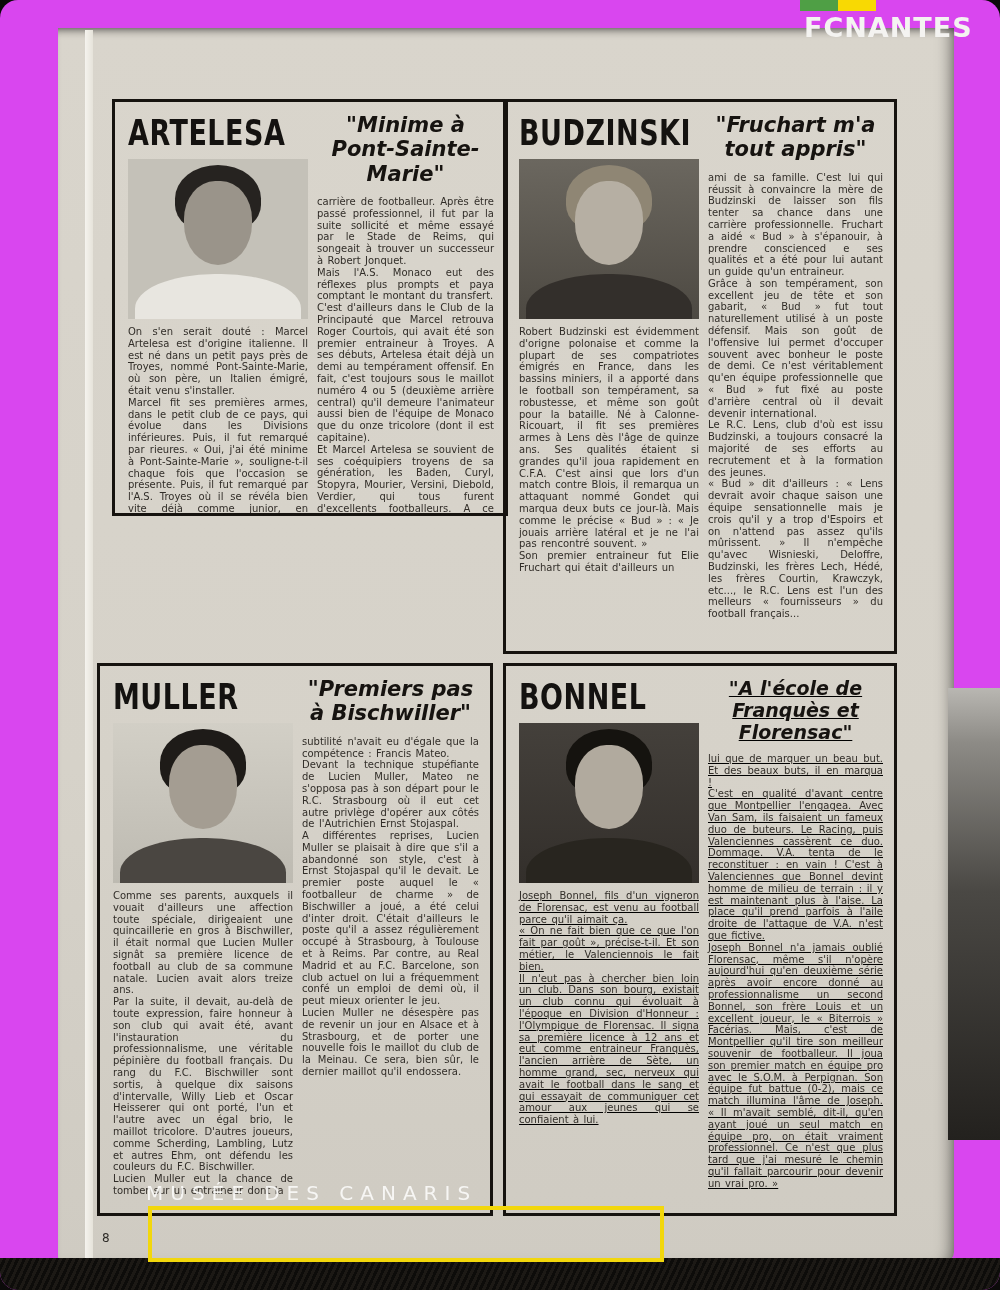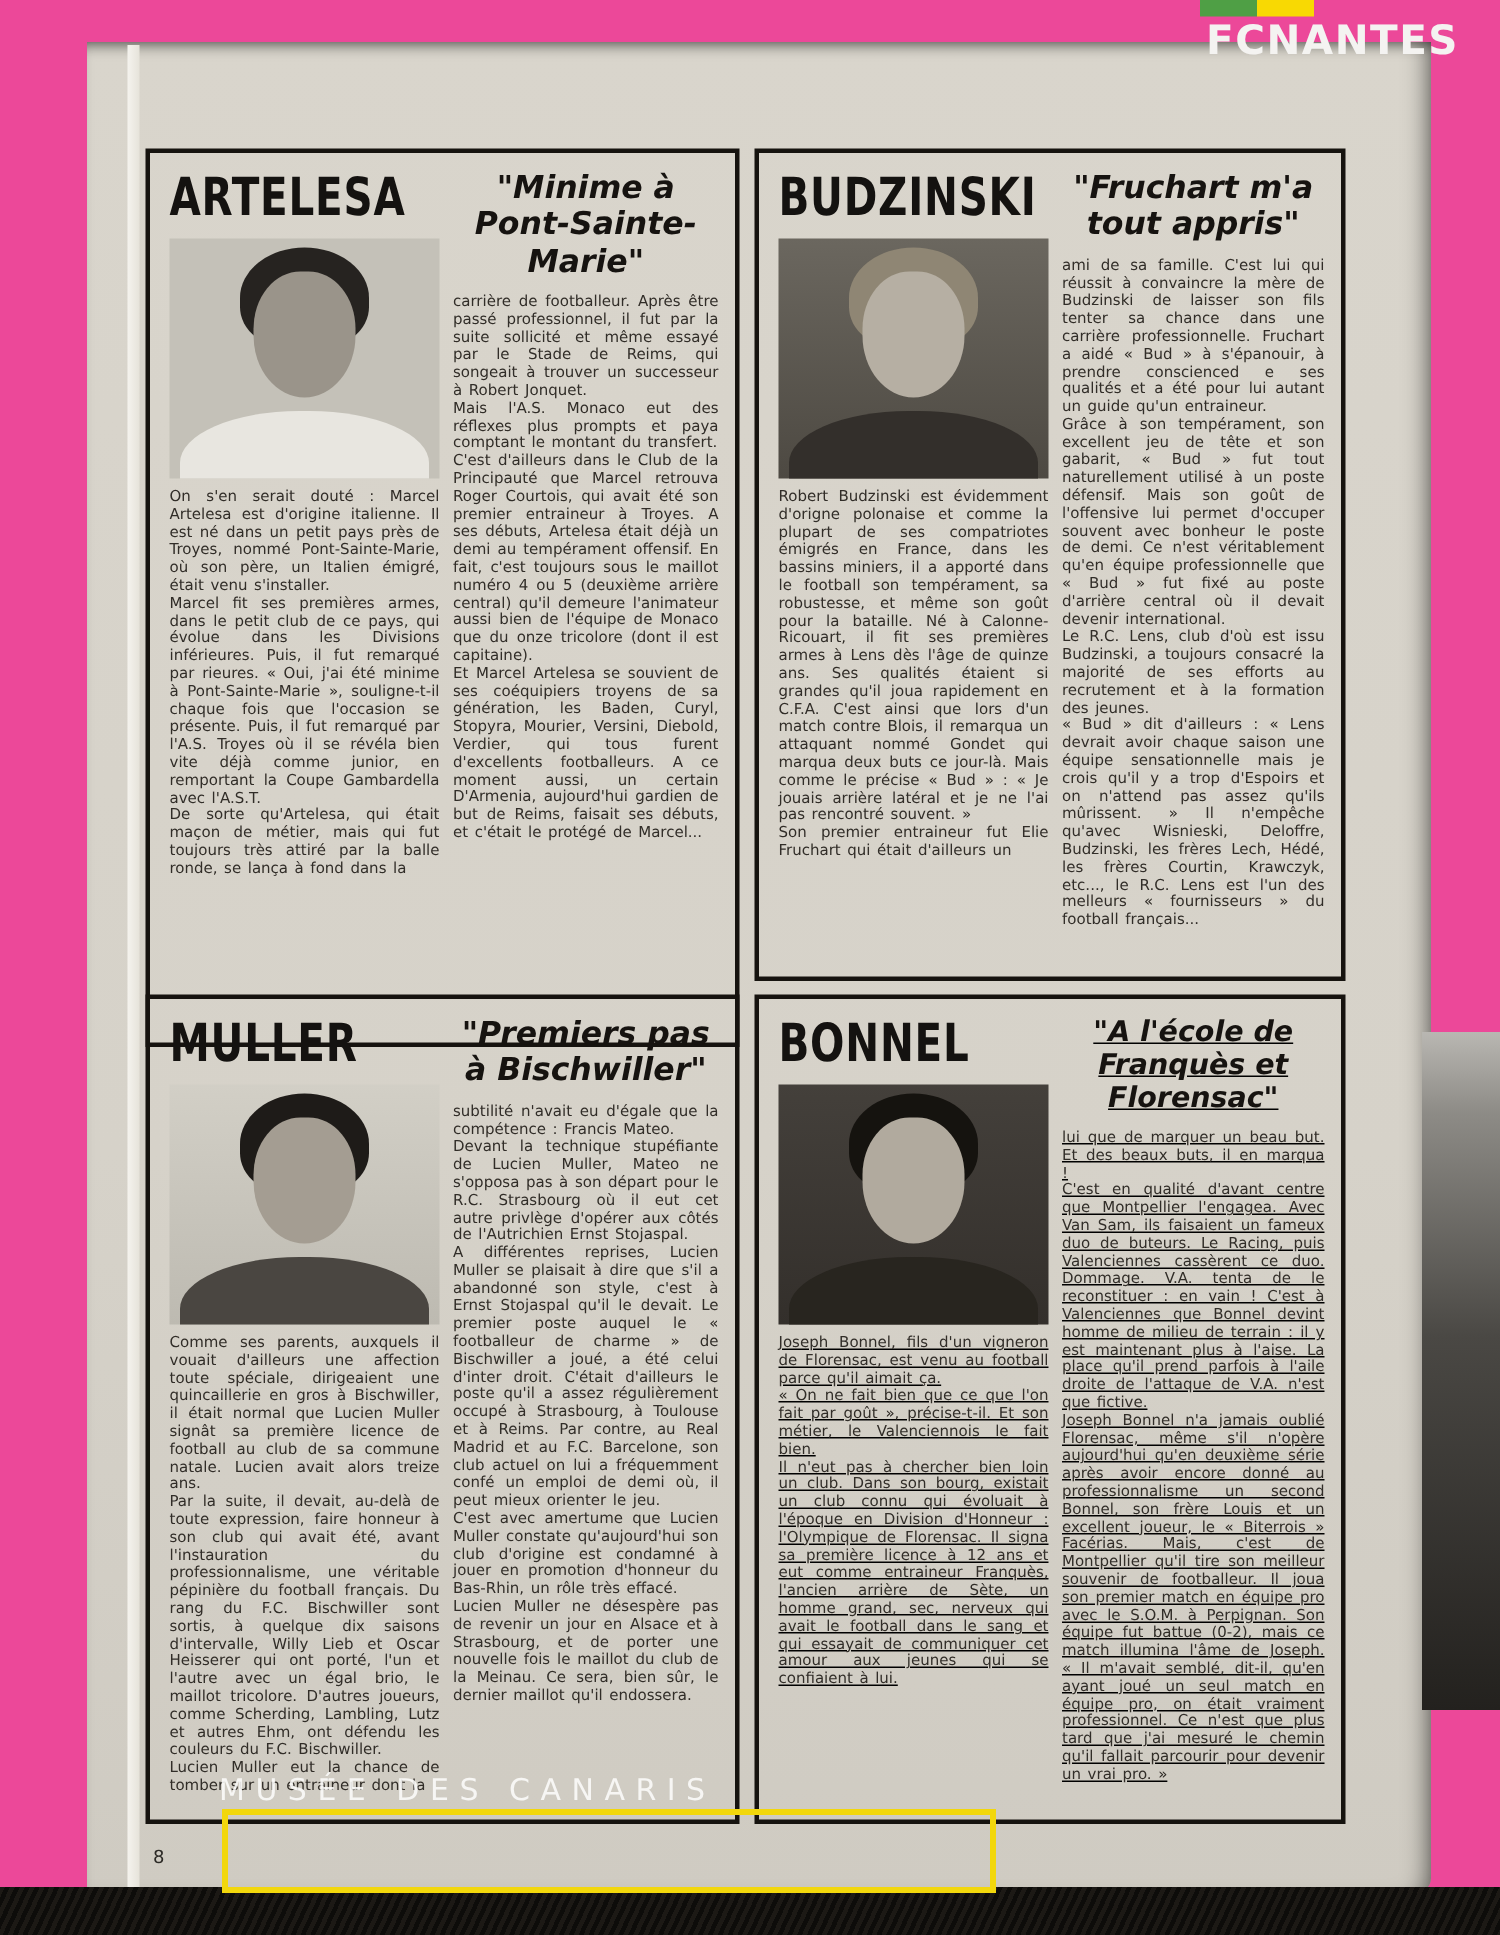--- a/index.html
+++ b/index.html
@@ -1,19 +1,20 @@
 <!DOCTYPE html>
 <html><head>
 <meta charset="utf-8">
 <style>
   html,body { margin:0; padding:0; background:#0b0a09; }
   #stage {
     position:relative; width:1000px; height:1290px; overflow:hidden;
-    background:#ec4899;
+    background:#d946ef;
     font-family:"DejaVu Sans", "Liberation Sans", sans-serif;
+    border-radius:18px;
   }
   .bottom-band {
     position:absolute; left:0; top:1258px; width:1000px; height:32px;
     background:repeating-linear-gradient(115deg,#1c1915 0 3px,#0d0c0a 3px 6px);
   }
   .page {
     position:absolute; left:58px; top:28px; width:896px; height:1234px;
     background:linear-gradient(180deg,#d9d5cc 0%, #d6d2c9 60%, #cfcbc2 100%);
     border-radius:0 0 10px 4px;
     box-shadow:inset 0 8px 10px -7px rgba(0,0,0,.65), inset -12px 0 16px -10px rgba(0,0,0,.55);
@@ -32,21 +33,21 @@
   .logo-yellow { position:absolute; left:48px; top:0; width:38px; height:11px; background:#f8d903; }
   .brand-text {
     position:absolute; left:14px; top:12px; width:190px;
     color:#f4f3f1; font-weight:bold; font-size:27px; letter-spacing:1px; white-space:nowrap;
   }
   
   .article {
     position:absolute; box-sizing:border-box; border:3px solid #16130f;
     padding:10px 11px 8px 13px; overflow:hidden; background:transparent;
   }
-  #art1 { left:97px;  top:99px;  width:396px; height:599px; }
+  #art1 { left:112px;  top:99px;  width:396px; height:417px; }
   #art2 { left:503px; top:99px;  width:394px; height:555px; }
   #art3 { left:97px;  top:663px; width:396px; height:553px; }
   #art4 { left:503px; top:663px; width:394px; height:553px;text-decoration:underline; }
   .art-cols { display:flex; gap:9px; height:100%; }
   .col-left  { flex:0 0 180px; width:180px; }
   .col-right { flex:1 1 auto; min-width:0; }
   .player-name {
     margin:0 0 16px 0; color:#141210; font-weight:bold; font-size:27px;
     white-space:nowrap; display:inline-block; transform:scaleY(1.3);
     transform-origin:left top; letter-spacing:0.5px;
@@ -162,21 +163,20 @@
         </div>
         <p>Comme ses parents, auxquels il vouait d'ailleurs une affection toute spéciale, dirigeaient une quincaillerie en gros à Bischwiller, il était normal que Lucien Muller signât sa première licence de football au club de sa commune natale. Lucien avait alors treize ans.</p>
         <p>Par la suite, il devait, au-delà de toute expression, faire honneur à son club qui avait été, avant l'instauration du professionnalisme, une véritable pépinière du football français. Du rang du F.C. Bischwiller sont sortis, à quelque dix saisons d'intervalle, Willy Lieb et Oscar Heisserer qui ont porté, l'un et l'autre avec un égal brio, le maillot tricolore. D'autres joueurs, comme Scherding, Lambling, Lutz et autres Ehm, ont défendu les couleurs du F.C. Bischwiller.</p>
         <p>Lucien Muller eut la chance de tomber sur un entraineur dont la</p>
       </div>
       <div class="col-right">
         <h3 class="headline">"Premiers pas à Bischwiller"</h3>
         <p>subtilité n'avait eu d'égale que la compétence : Francis Mateo.</p>
         <p>Devant la technique stupéfiante de Lucien Muller, Mateo ne s'opposa pas à son départ pour le R.C. Strasbourg où il eut cet autre privlège d'opérer aux côtés de l'Autrichien Ernst Stojaspal.</p>
         <p>A différentes reprises, Lucien Muller se plaisait à dire que s'il a abandonné son style, c'est à Ernst Stojaspal qu'il le devait. Le premier poste auquel le « footballeur de charme » de Bischwiller a joué, a été celui d'inter droit. C'était d'ailleurs le poste qu'il a assez régulièrement occupé à Strasbourg, à Toulouse et à Reims. Par contre, au Real Madrid et au F.C. Barcelone, son club actuel on lui a fréquemment confé un emploi de demi où, il peut mieux orienter le jeu.</p>
-        <p>C'est avec amertume que Lucien Muller constate qu'aujourd'hui son club d'origine est condamné à jouer en promotion d'honneur du Bas-Rhin, un rôle très effacé.</p>
         <p>Lucien Muller ne désespère pas de revenir un jour en Alsace et à Strasbourg, et de porter une nouvelle fois le maillot du club de la Meinau. Ce sera, bien sûr, le dernier maillot qu'il endossera.</p>
       </div>
     </div>
   </section>
 
   <section class="article" id="art4">
     <div class="art-cols">
       <div class="col-left">
         <h2 class="player-name">BONNEL</h2>
         <div class="photo">

